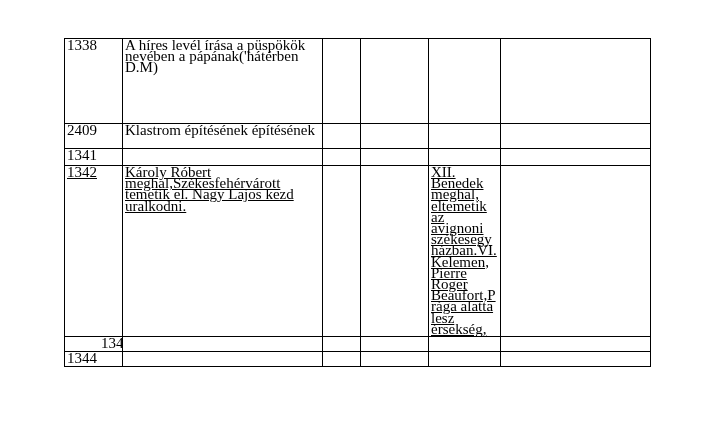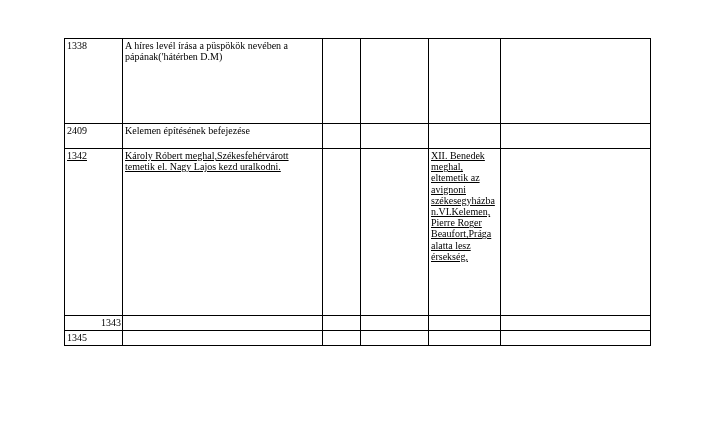--- a/index.html
+++ b/index.html
@@ -27,21 +27,21 @@
     table-layout: fixed;
     width: 586px;
     font-size: 9px;
     line-height: 11px;
   }
   table.timeline td {
     border: 1px solid #000000;
     vertical-align: top;
     padding: 1px 2px 1px 2px;
     font-family: "Liberation Serif", serif;
-    font-size: 10px;
+    font-size: 15px;
     line-height: 11.2px;
     word-wrap: break-word;
     overflow: hidden;
   }
   
   col.c-year  { width: 58px; }
   col.c-hun   { width: 200px; }
   col.c-e1    { width: 38px; }
   col.c-e2    { width: 68px; }
   col.c-pope  { width: 72px; }
@@ -93,54 +93,62 @@
         <td class="year">1338</td>
         <td class="text">A híres levél írása a püspökök nevében a pápának('hátérben D.M)</td>
         <td class="text"></td>
         <td class="text"></td>
         <td class="text"></td>
         <td class="text"></td>
       </tr>
 
       <tr class="r-1339">
         <td class="year">2409</td>
-        <td class="text">Kelemen építésének befejezése</td>
+        <td class="text">Klastrom építésének építésének</td>
         <td class="text"></td>
         <td class="text"></td>
         <td class="text"></td>
         <td class="text"></td>
       </tr>
 
 
+      <tr class="r-1341">
+        <td class="year">1341</td>
+        <td class="text"></td>
+        <td class="text"></td>
+        <td class="text"></td>
+        <td class="text"></td>
+        <td class="text"></td>
+      </tr>
 
       <tr class="r-1342">
         <td class="year">1342</td>
         <td class="text-bottom">Károly Róbert meghal,Székesfehérvárott temetik el. Nagy Lajos kezd uralkodni.</td>
         <td class="text"></td>
         <td class="text"></td>
         <td class="text">XII. Benedek meghal, eltemetik az avignoni székesegyházban.VI.Kelemen, Pierre Roger Beaufort,Prága alatta lesz érsekség,</td>
         <td class="text"></td>
       </tr>
 
       <tr class="r-1343">
         <td class="year">1343</td>
         <td class="text"></td>
         <td class="text"></td>
         <td class="text"></td>
         <td class="text"></td>
         <td class="text"></td>
       </tr>
 
-
-      <tr class="r-1345">
-        <td class="year">1345</td>
+      <tr class="r-1344">
+        <td class="year">1344</td>
         <td class="text"></td>
         <td class="text"></td>
         <td class="text"></td>
         <td class="text"></td>
         <td class="text"></td>
       </tr>
 
 
+
     </tbody>
   </table>
 
 </div>
 
 </body></html>

